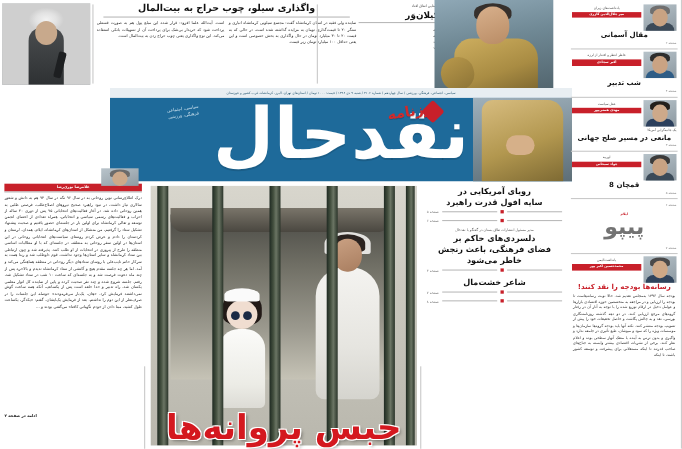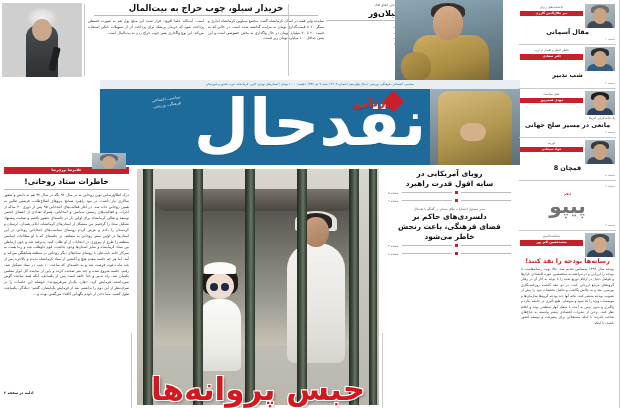--- a/index.html
+++ b/index.html
@@ -182,21 +182,21 @@
 
     <div class="t-left">
       <div class="cleric">
           <div class="mic"></div>
         </div>
     </div>
 
     <div class="tsep" style="left:84px;"></div>
 
     <div class="t-col" style="right:296px;left:88px;">
-      <div class="t-head">خریدار سیلو، چوب حراج به بیت‌المال</div>
+      <div class="t-head">واگذاری سیلو، چوب حراج به بیت‌المال</div>
       <div class="rule" style="margin:2px 6px 3px;"></div>
       <div class="t-cols">
         <div class="body-txt">نماینده ولی فقیه در استان کرمانشاه گفت: مجتمع سیلویی کرمانشاه انباری و سنگر ۲۰ تا قیمت‌گذاری تومان به مزایده گذاشته شده است، در حالی که به قیمت ۲۰ تا ۳۰ میلیارد تومان در حال واگذاری به بخش خصوصی است و این یعنی حداقل ۱۰۰ میلیارد تومان زیر قیمت.</div>
         <div class="body-txt">است. آیت‌الله علما افزود: قرار شده این مبلغ پول هم به صورت قسطی پرداخت شود که خریدار بی‌شک برای پرداخت آن از تسهیلات بانکی استفاده می‌کند. این نوع واگذاری یعنی چوب حراج زدن به بیت‌المال است.</div>
       </div>
     </div>
 
     <div class="tsep" style="left:288px;"></div>
 
     <div class="t-col" style="right:120px;left:292px;width:178px;">
@@ -234,21 +234,20 @@
   </div>
 
   <div class="main">
 
     <div class="c-left">
       <div class="auth-thumb">
         <div class="hr"></div>
         <div class="h"></div>
       </div>
       <div class="byline-bar">غلامرضا نوری‌رضا</div>
-      <div class="left-hl">خاطرات ستاد روحانی!</div>
       <div class="rule" style="margin:0 0 3px;"></div>
       <div class="body-txt" style="height:196px;overflow:hidden;">درک اطلاع‌رسانی نوین روحانی به در سال ۹۶ نگه در سال ۹۲ هم به دانش و شعور سالاری نیاز داشت، در نبود راهبرد صحیح نیروهای اصلاح‌طلب، فرصتی طلبی به همین روحانی داده شد. در آغاز فعالیت‌های انتخاباتی ۹۵ پس از دوری ۲۰ ساله از احزاب و فعالیت‌های رسمی سیاسی و انتخاباتی، همراه تعدادی از اعضای انجمن توسعه و تعالی کرمانشاه برای اولین بار در جلسه‌ای حضور یافتیم و صحبت پیشنهاد تشکیل ستاد را گرفتیم، من متشکل از استان‌های کرمانشاه، ایلام، همدان، لرستان و کردستان را دادم و عرض کردم روستای سیاست‌های انتخاباتی روحانی در این استان‌ها در اولین سفر روحانی به منطقه، در جلسه‌ای که با او مطالبات اساسی منطقه را طرح از پیروزی در انتخابات از او طلب کنند. پذیرفته شد و چون ارتباطی بین ستاد کرمانشاه و سایر استان‌ها وجود نداشت، قوم داوطلب شد و ربنا همت به سرکار خانم نایب‌علی با روسای ستادهای دیگر روحانی در منطقه هماهنگی می‌کند و آمد. اما هر چه جلسه مقدم هیچ و آکنشی از ستاد کرمانشاه ندیدم و بالاخره پس از چند ماه دعوت فرصت شد و به جلسه‌ای که ساعت ۱۰ شب در ستاد تشکیل شد، رفتم. جلسه شروع شده و چند نفر صحبت کرده و پایی از نماینده کل انوار معلمی یکسان شد، راه تدبیر و خدا خلعه است پس از یکسانف، آنکه همه ساعت گوش نمی‌داشتند فرمایش کرد. «هان، یک‌بار می‌فرمودند» حوصله این جلسات را در صرف‌نظر از این دوم را نداشتم. بعد از فرمایش یک‌ایشان، گفتم: «یکدگر، یکساعت طول کشید، مبنا دادن از خودم نگهبانی کافنا» می‌گفتی بودند و ...</div>
       <div class="cont">ادامه در صفحه ۲</div>
     </div>
 
     <div class="tsep" style="left:131px;top:168px;height:238px;"></div>
 
     <div class="c-center">
       <div class="photo-frame">
         <div class="wall"></div>
@@ -312,20 +311,29 @@
 فضای فرهنگی، باعث رنجش
 خاطر می‌شود</div>
         <div class="mid-foot">
           <span class="ln"></span>
           <span class="dot"></span>
           <span class="ln"></span>
           <span class="pgref">صفحه ۳</span>
         </div>
       </div>
 
+      <div class="mid-item">
+        <div class="mid-hl">شاعر خشت‌مال</div>
+        <div class="mid-foot">
+          <span class="ln"></span>
+          <span class="dot"></span>
+          <span class="ln"></span>
+          <span class="pgref">صفحه ۷</span>
+        </div>
+      </div>
 
       <div class="mid-item">
         <div class="mid-foot">
           <span class="ln"></span>
           <span class="dot"></span>
           <span class="ln"></span>
           <span class="pgref">صفحه ۸</span>
         </div>
       </div>
     </div>

